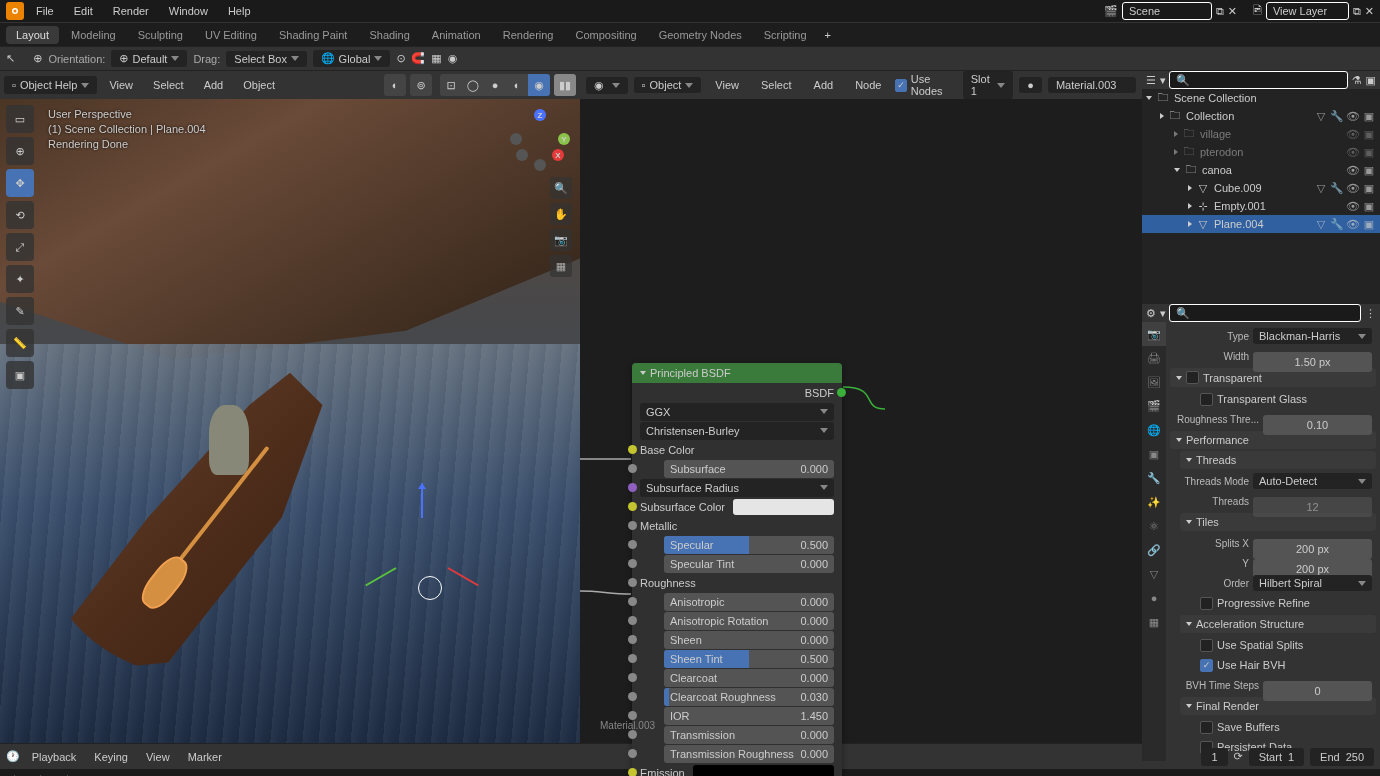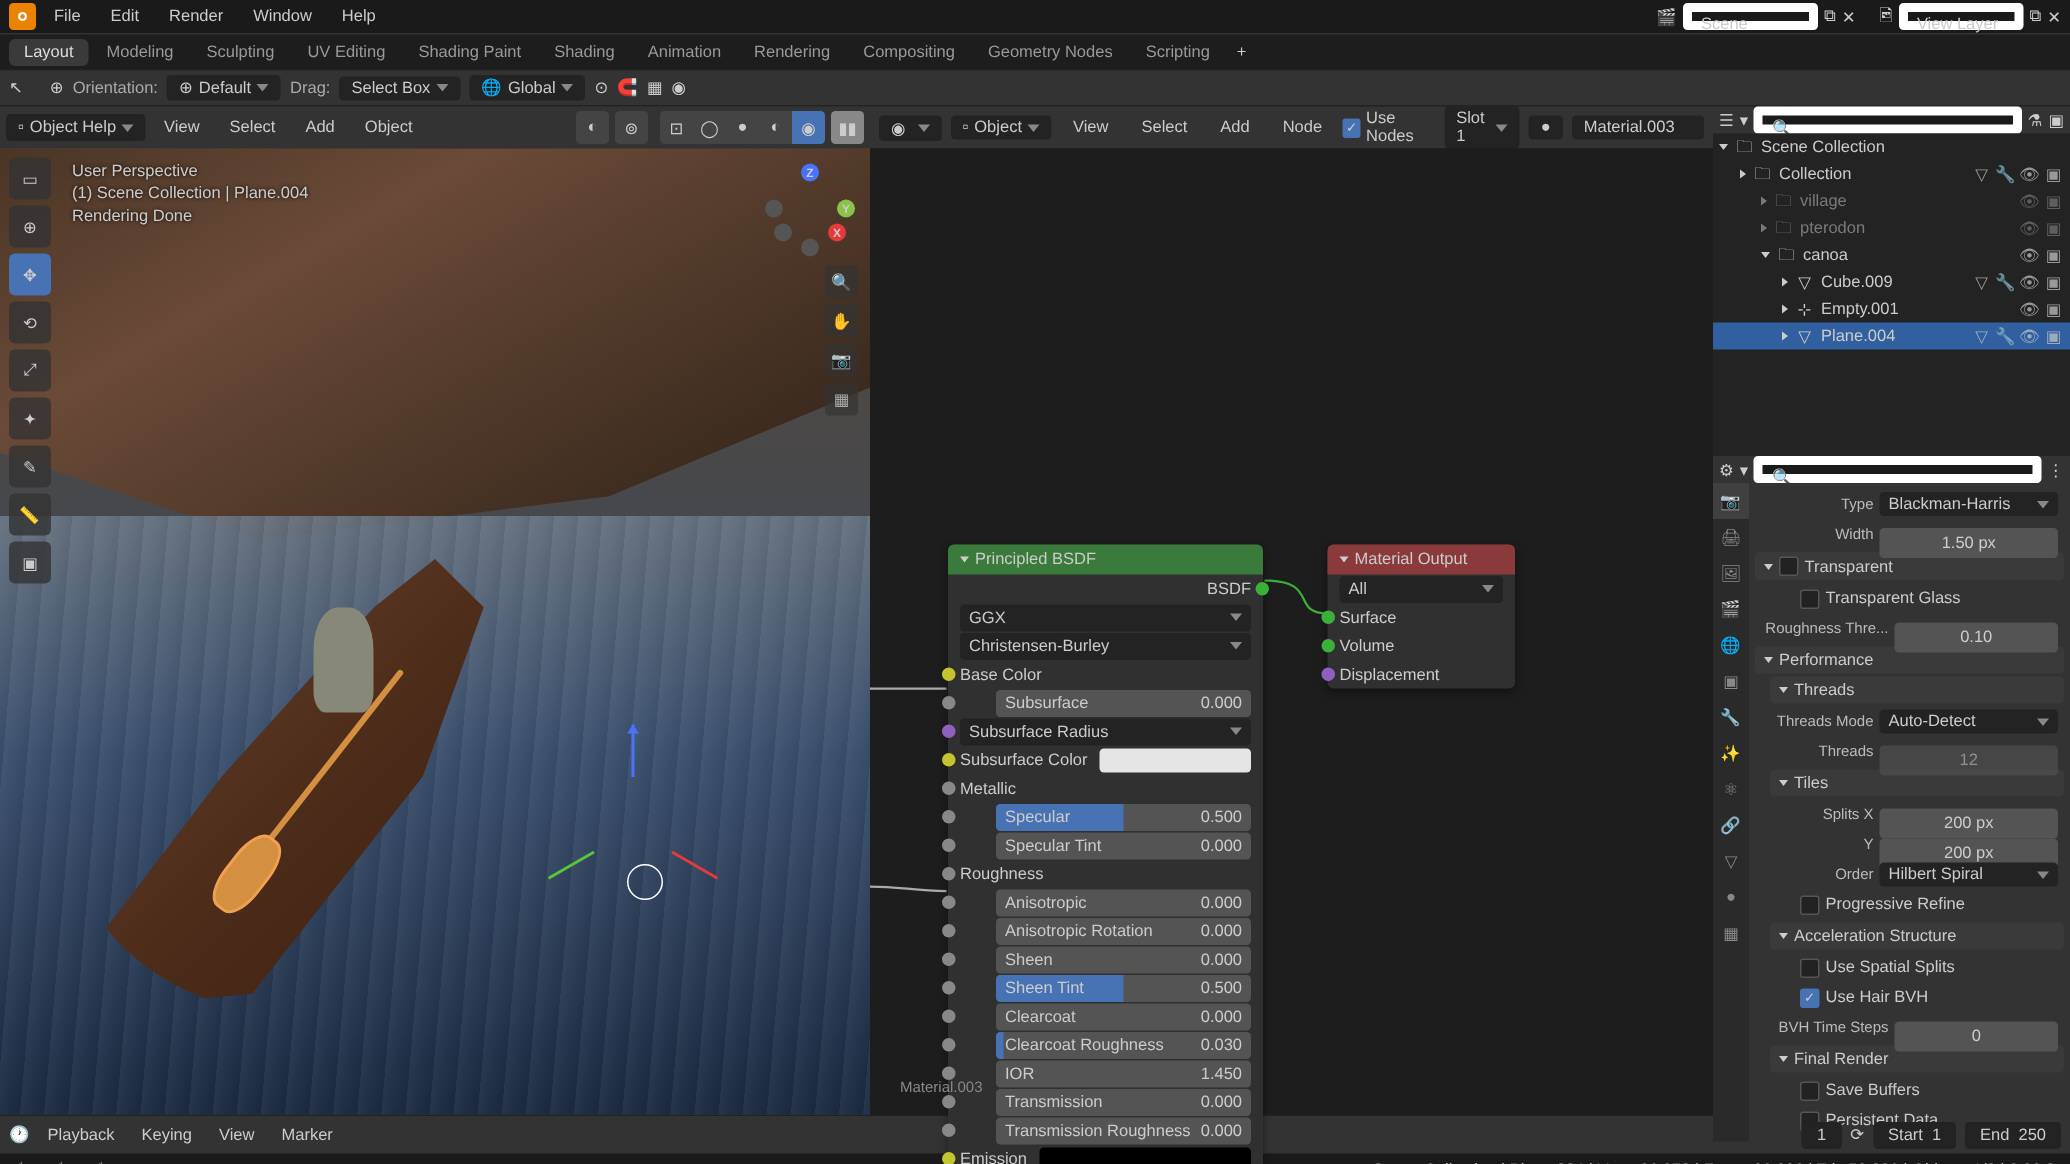--- a/index.html
+++ b/index.html
@@ -5,21 +5,21 @@
 * { margin: 0; padding: 0; box-sizing: border-box; font-family: -apple-system, BlinkMacSystemFont, "Segoe UI", sans-serif; font-size: 11px; color: #ccc; user-select: none; }
 body { width: 1380px; height: 776px; background: #2a2a2a; overflow: hidden; position: relative; }
 .topbar { height: 22px; background: #1a1a1a; display: flex; align-items: center; padding: 0 6px; gap: 4px; }
 .logo { width: 18px; height: 18px; background: #eb8300; border-radius: 3px; display: flex; align-items: center; justify-content: center; color: #fff; font-weight: bold; }
 .menu-item { padding: 2px 8px; cursor: pointer; }
 .tabbar { height: 24px; background: #1d1d1d; display: flex; align-items: center; padding: 0 6px; gap: 2px; border-top: 1px solid #333; }
 .tab { padding: 3px 10px; border-radius: 4px; cursor: pointer; color: #999; }
 .tab.active { background: #3a3a3a; color: #ddd; }
 .tab-add { padding: 2px 6px; cursor: pointer; }
 .scene-bar { display: flex; align-items: center; gap: 4px; margin-left: auto; }
-.scene-input { background: #1a1a1a; border: 6px solid #ffffff; border-radius: 3px; padding: 2px 6px; height: 18px; }
+.scene-input { background: #1a1a1a; border: 1px solid #ffffff; border-radius: 3px; padding: 2px 6px; height: 18px; }
 .header-row { height: 25px; background: #333; display: flex; align-items: center; padding: 0 6px; gap: 6px; border-top: 1px solid #222; border-bottom: 1px solid #222; }
 .hdr-label { color: #aaa; }
 .hdr-drop { background: #232323; border-radius: 3px; padding: 2px 8px; display: flex; align-items: center; gap: 4px; cursor: pointer; }
 .main-area { display: flex; height: 672px; }
 .viewport-col { width: 580px; display: flex; flex-direction: column; }
 .vp-header { height: 28px; background: #333; display: flex; align-items: center; padding: 0 4px; gap: 4px; }
 .mode-drop { background: #232323; border-radius: 3px; padding: 3px 8px; display: flex; align-items: center; gap: 4px; }
 .vp-icon-btn { width: 22px; height: 22px; background: #444; border-radius: 3px; display: flex; align-items: center; justify-content: center; cursor: pointer; }
 .viewport-body { flex: 1; position: relative; background: linear-gradient(180deg, #5a4838 0%, #3a4858 60%, #2a3848 100%); overflow: hidden; }
 .vp-render { position: absolute; inset: 0; }
@@ -416,35 +416,20 @@
               <span>Transmission Roughness</span>
               <span>0.000</span>
             </div>
           </div>
           <div class="node-row">
             <span class="node-sock sock-l sock-yellow"></span>
             <span>Emission</span>
             <div class="swatch" style="background:#000"></div>
           </div>
       </div>
-      <div class="node" style="left:305px;top:264px;width:125px">
-        <div class="node-title red">
-            <span class="tri dn"></span>
-            <span>Material Output</span>
-          </div>
-        <div class="node-row">
-            <div class="node-drop">
-              <span>All</span>
-              <span class="chev"></span>
-            </div>
-          </div>
-        <div class="node-label-row"><span class="node-sock sock-l sock-green"></span>Surface</div>
-          <div class="node-label-row"><span class="node-sock sock-l sock-green"></span>Volume</div>
-          <div class="node-label-row"><span class="node-sock sock-l sock-purple"></span>Displacement</div>
-      </div>
       <div class="mat-label">Material.003</div>
     </div>
   </div>
 
   <div class="right-col">
     <div class="outliner-hdr">
       <span>☰</span>
       <span>▾</span>
       <div class="scene-input" style="flex:1">🔍</div>
       <span>⚗</span>

